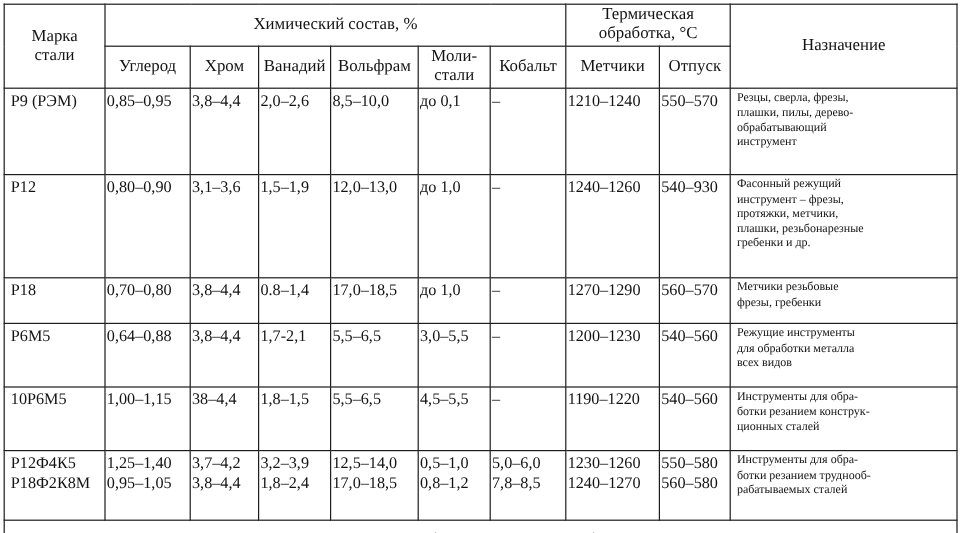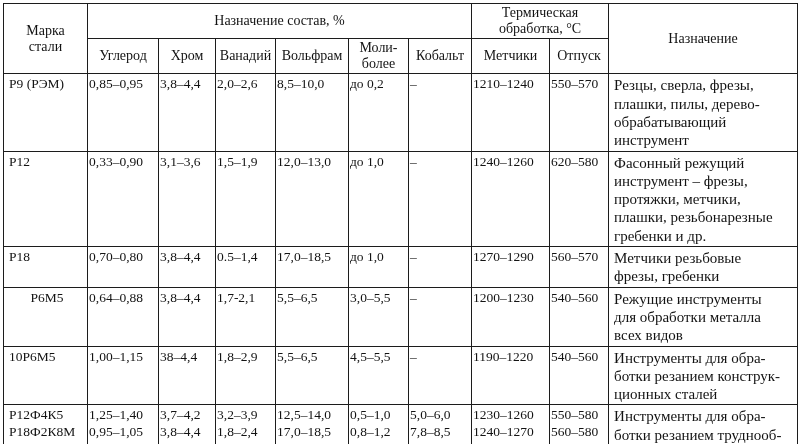--- a/index.html
+++ b/index.html
@@ -48,21 +48,21 @@
   }
   td.num {
     text-align: left;
     padding-left: 1px;
     padding-right: 1px;
   }
   td.purpose {
     text-align: left;
     padding-left: 5px;
     padding-right: 2px;
-    font-size: 15px;
+    font-size: 10px;
   }
   tfoot td {
     height: 25px;
     vertical-align: middle;
     font-size: 13.5px;
     padding: 2px 4px;
     white-space: normal;
   }
   .note-label {
     letter-spacing: 2.5px;
@@ -82,101 +82,101 @@
       <col style="width:60px">
       <col style="width:63px">
       <col style="width:78px">
       <col style="width:59px">
       <col style="width:189px">
     </colgroup>
     <thead>
       <tr class="group-row">
         <th rowspan="2">Марка
 стали</th>
-        <th colspan="6">Назначение состав, %</th>
+        <th colspan="6">Химический состав, %</th>
         <th colspan="2">Термическая
 обработка, °С</th>
         <th rowspan="2">Назначение</th>
       </tr>
       <tr class="sub-row" id="subheader-row">
           <th>Углерод</th>
           <th>Хром</th>
           <th>Ванадий</th>
           <th>Вольфрам</th>
           <th>Моли-
-более</th>
+стали</th>
           <th>Кобальт</th>
           <th>Метчики</th>
           <th>Отпуск</th>
         </tr>
     </thead>
     <tbody id="table-body">
         <tr>
           <td class="marka" style="height: 68px;">Р9 (РЭМ)</td>
           <td class="num">0,85–0,95</td>
           <td class="num">3,8–4,4</td>
           <td class="num">2,0–2,6</td>
           <td class="num">8,5–10,0</td>
-          <td class="num">до 0,2</td>
+          <td class="num">до 0,1</td>
           <td class="num">–</td>
           <td class="num">1210–1240</td>
           <td class="num">550–570</td>
           <td class="purpose">Резцы, сверла, фрезы,
 плашки, пилы, дерево-
 обрабатывающий
 инструмент</td>
         </tr>
         <tr>
           <td class="marka" style="height: 82px;">Р12</td>
-          <td class="num">0,33–0,90</td>
+          <td class="num">0,80–0,90</td>
           <td class="num">3,1–3,6</td>
           <td class="num">1,5–1,9</td>
           <td class="num">12,0–13,0</td>
           <td class="num">до 1,0</td>
           <td class="num">–</td>
           <td class="num">1240–1260</td>
-          <td class="num">620–580</td>
+          <td class="num">540–930</td>
           <td class="purpose">Фасонный режущий
 инструмент – фрезы,
 протяжки, метчики,
 плашки, резьбонарезные
 гребенки и др.</td>
         </tr>
         <tr>
           <td class="marka" style="height: 34px;">Р18</td>
           <td class="num">0,70–0,80</td>
           <td class="num">3,8–4,4</td>
-          <td class="num">0.5–1,4</td>
+          <td class="num">0.8–1,4</td>
           <td class="num">17,0–18,5</td>
           <td class="num">до 1,0</td>
           <td class="num">–</td>
           <td class="num">1270–1290</td>
           <td class="num">560–570</td>
           <td class="purpose">Метчики резьбовые
 фрезы, гребенки</td>
         </tr>
         <tr>
-          <td class="marka" style="height: 49px; text-align: center;">Р6М5</td>
+          <td class="marka" style="height: 49px;">Р6М5</td>
           <td class="num">0,64–0,88</td>
           <td class="num">3,8–4,4</td>
           <td class="num">1,7-2,1</td>
           <td class="num">5,5–6,5</td>
           <td class="num">3,0–5,5</td>
           <td class="num">–</td>
           <td class="num">1200–1230</td>
           <td class="num">540–560</td>
           <td class="purpose">Режущие инструменты
 для обработки металла
 всех видов</td>
         </tr>
         <tr>
           <td class="marka" style="height: 49px;">10Р6М5</td>
           <td class="num">1,00–1,15</td>
           <td class="num">38–4,4</td>
-          <td class="num">1,8–2,9</td>
+          <td class="num">1,8–1,5</td>
           <td class="num">5,5–6,5</td>
           <td class="num">4,5–5,5</td>
           <td class="num">–</td>
           <td class="num">1190–1220</td>
           <td class="num">540–560</td>
           <td class="purpose">Инструменты для обра-
 ботки резанием конструк-
 ционных сталей</td>
         </tr>
         <tr>

